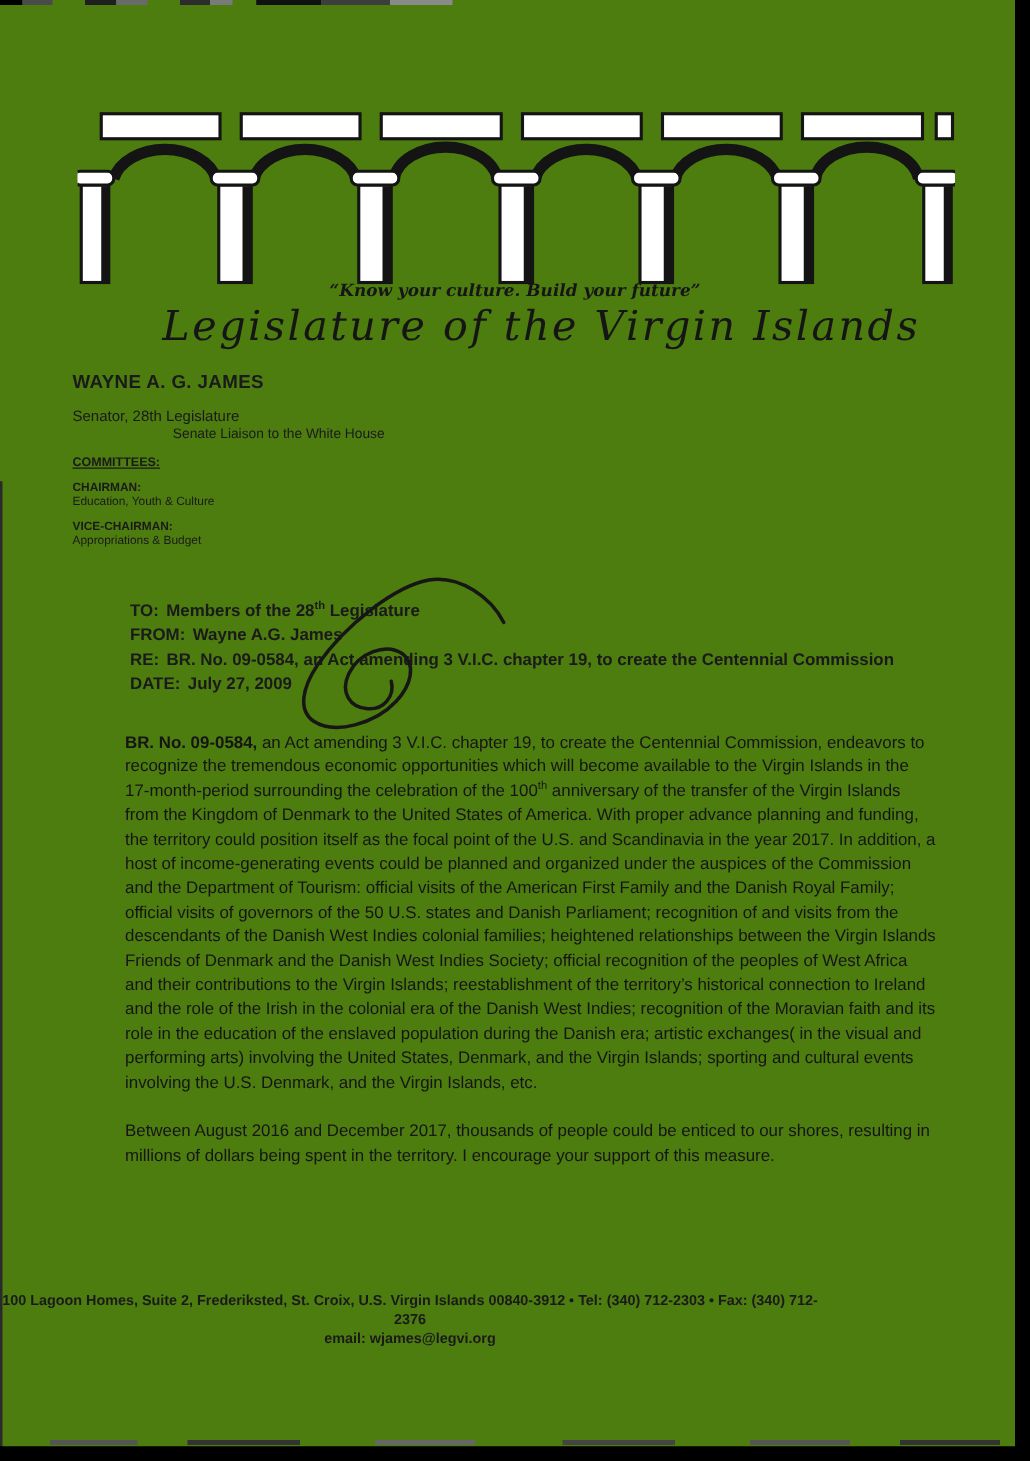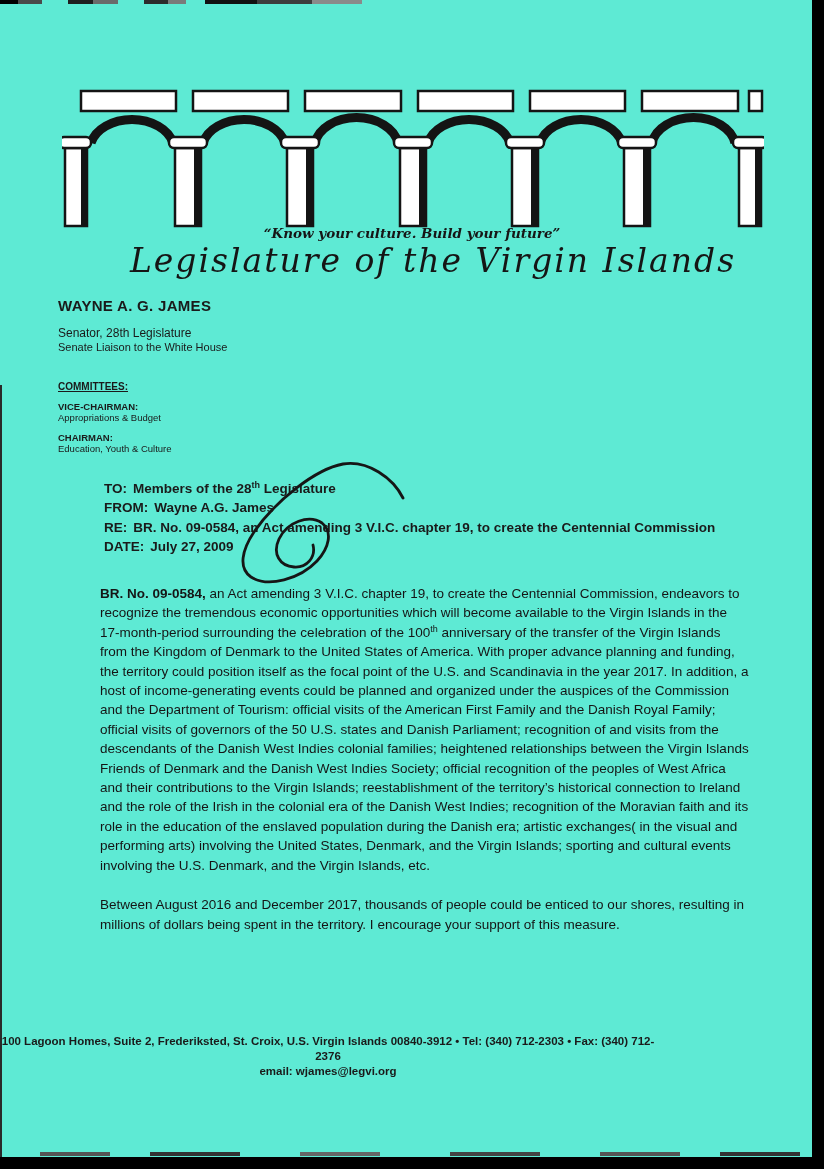--- a/index.html
+++ b/index.html
@@ -1,20 +1,20 @@
 <!DOCTYPE html>
 <html><head>
 <meta charset="utf-8">
 <style>
   html, body { margin: 0; padding: 0; background: #e8e8e8; }
   .page {
     position: relative;
     width: 824px;
     height: 1169px;
-    background: #5eead4;
+    background: #4d7c0f;
     overflow: hidden;
     font-family: "Liberation Sans", sans-serif;
     color: #1a1a1a;
   }
   
   .artifact { position: absolute; }
   .edge-right-bar { left: 812px; top: 0; width: 12px; height: 1169px; background: #000; }
   .edge-bottom-bar { left: 0; top: 1157px; width: 824px; height: 12px; background: #000; }
   .edge-left-line { left: 0; top: 385px; width: 2px; height: 784px; background: #2a2a2a; }
   .dash { position: absolute; height: 4px; top: 0; }
@@ -34,21 +34,21 @@
     text-align: center;
     font-family: "DejaVu Serif", serif;
     font-style: italic; font-weight: 500;
     font-size: 33px; letter-spacing: 2px; color: #151515; padding-left: 33px;
   }
 
   
   .sender { position: absolute; left: 58px; top: 297px; width: 330px; }
   .sender-name { font-size: 15px; font-weight: bold; letter-spacing: .3px; margin-bottom: 12px; }
   .sender-t1 { font-size: 12px; margin-bottom: 1px; }
-  .sender-t2 { font-size: 11px; margin-bottom: 28px; }
+  .sender-t2 { font-size: 11px; margin-bottom: 12px; text-align: center; }
   .committees-heading { font-size: 10px; font-weight: bold; text-decoration: underline; margin-bottom: 9px; }
   .role-group { margin-bottom: 9px; }
   .role-heading { font-size: 9.5px; font-weight: bold; line-height: 11px; }
   .role-item { font-size: 9.5px; line-height: 11px; }
 
   
   .memo { position: absolute; left: 104px; top: 479px; width: 640px; }
   .memo-line { font-size: 13.5px; font-weight: bold; line-height: 19.3px; }
   .memo-label { margin-right: 6px; margin-top: 32px; }
   sup.sp { font-size: 9px; vertical-align: super; line-height: 0; }
@@ -151,26 +151,26 @@
   <div class="quote">“Know your culture. Build your future”</div>
   <div class="lh-title">Legislature of the Virgin Islands</div>
 
   <div class="sender">
     <div class="sender-name">WAYNE A. G. JAMES</div>
     <div class="sender-t1">Senator, 28th Legislature</div>
     <div class="sender-t2">Senate Liaison to the White House</div>
     <div class="committees-heading">COMMITTEES:</div>
 
     <div class="role-group">
+      <div class="role-heading">CHAIRMAN:</div>
+      <div class="role-item">Education, Youth &amp; Culture</div>
+    </div>
+    <div class="role-group">
       <div class="role-heading">VICE-CHAIRMAN:</div>
       <div class="role-item">Appropriations &amp; Budget</div>
-    </div>
-    <div class="role-group">
-      <div class="role-heading">CHAIRMAN:</div>
-      <div class="role-item">Education, Youth &amp; Culture</div>
     </div>
   </div>
 
   <div class="memo">
     <div class="memo-line">
       <span class="memo-label">TO:</span><span>Members of the 28</span><sup class="sp">th</sup><span> Legislature</span>
     </div>
     <div class="memo-line">
       <span class="memo-label">FROM:</span><span>Wayne A.G. James</span>
     </div>

